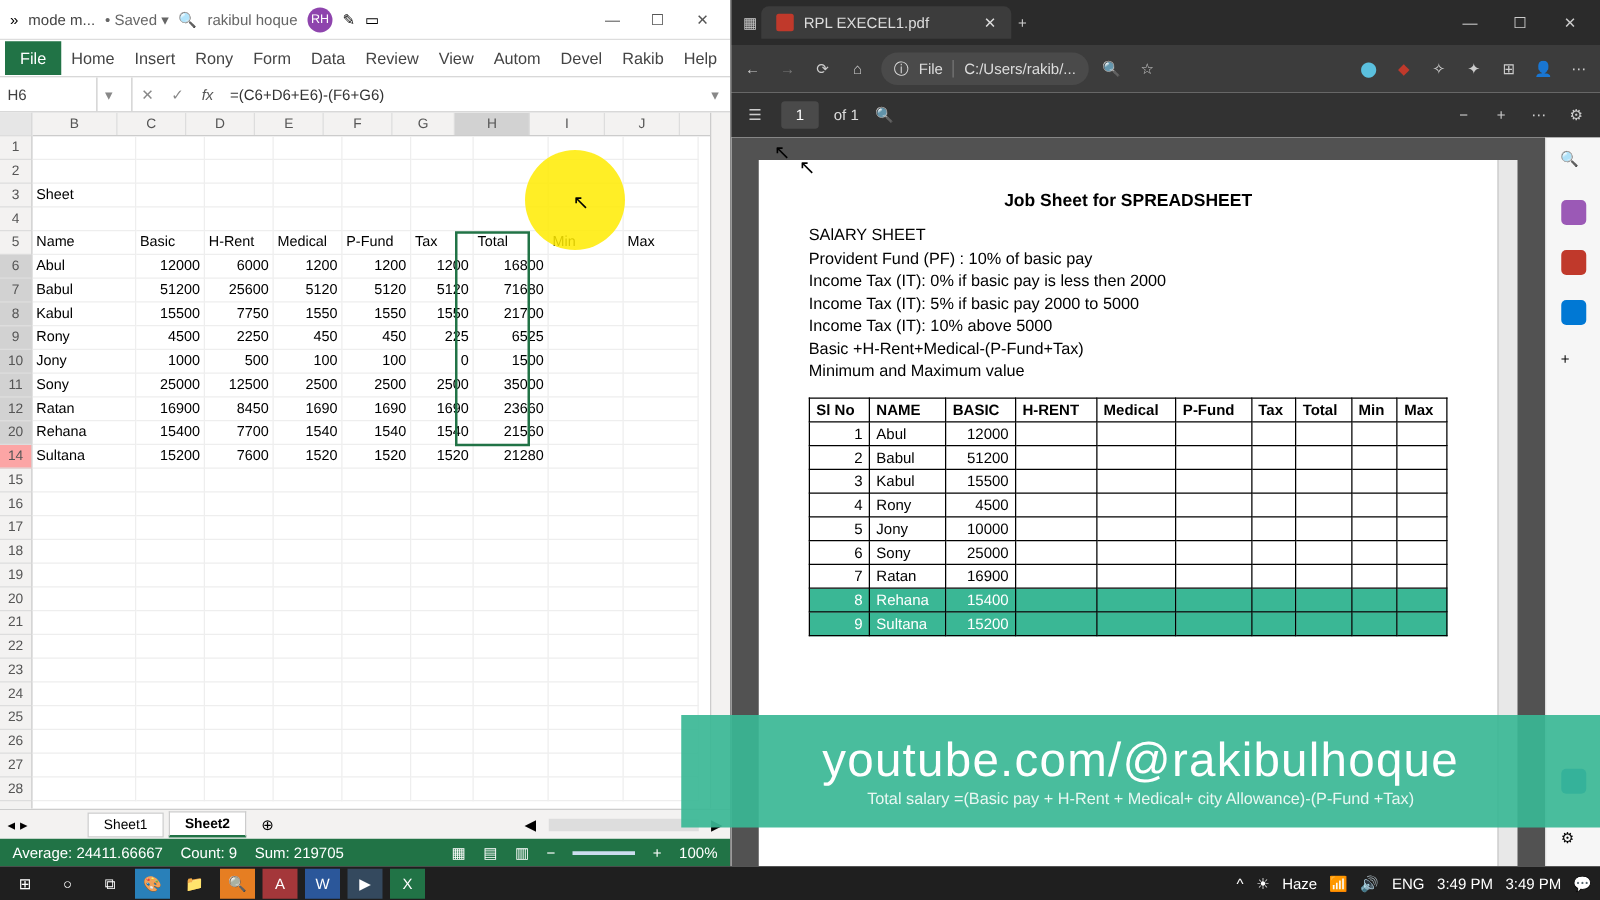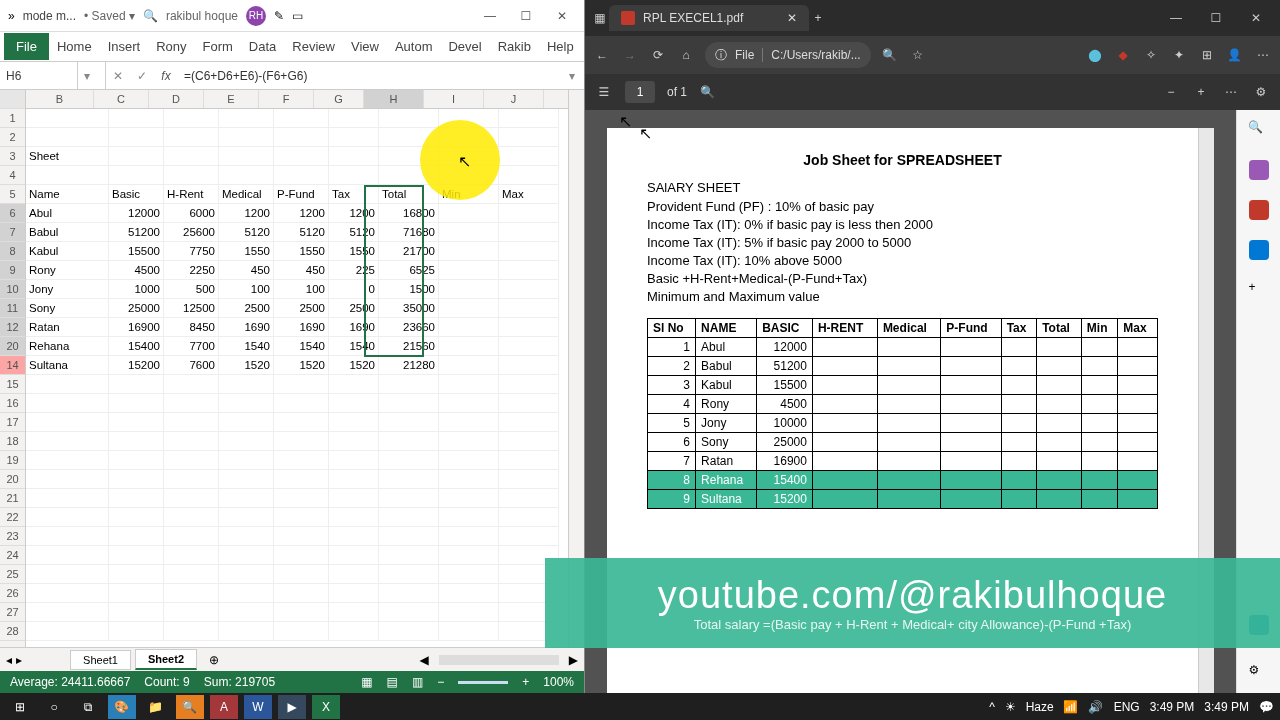--- a/index.html
+++ b/index.html
@@ -59,21 +59,21 @@
 .edge-side{width:44px;background:#f6f6f6;border-left:1px solid #ddd;display:flex;flex-direction:column;align-items:center;padding-top:10px;gap:20px}
 .side-ico{width:20px;height:20px;border-radius:4px}
 .page{background:#fff;flex:1;padding:24px 40px;color:#000;font-size:13px;overflow:hidden;position:relative}
 .page h3{text-align:center;font-weight:bold;font-size:14px;margin-bottom:12px}
 .page .subhead{font-weight:normal;margin-bottom:4px}
 .page p{margin-bottom:3px;font-size:13px}
 .pdf-table{border-collapse:collapse;margin-top:14px;width:100%;font-size:12px}
 .pdf-table th,.pdf-table td{border:1px solid #000;padding:2px 5px;text-align:left}
 .pdf-table td.num{text-align:right}
 .pdf-table tr.hl td{background:#3ab795;color:#fff}
-.yt-overlay{position:absolute;left:545px;right:0;bottom:72px;height:90px;background:rgba(58,183,149,0.92);color:#fff;display:flex;flex-direction:column;align-items:center;justify-content:center;z-index:20}
+.yt-overlay{position:absolute;left:545px;right:0;bottom:58px;height:90px;background:rgba(58,183,149,0.92);color:#fff;display:flex;flex-direction:column;align-items:center;justify-content:center;z-index:20}
 .yt-overlay .big{font-size:38px;letter-spacing:1px}
 .yt-overlay .small{font-size:13px;color:#e8f7f2}
 .edge-scroll{width:16px;background:#e8e8e8;border-left:1px solid #ccc}
 
 .taskbar{height:27px;background:#1f1f1f;display:flex;align-items:center;padding:0 6px;gap:6px;position:absolute;bottom:0;left:0;right:0}
 .tb-btn{width:28px;height:24px;display:flex;align-items:center;justify-content:center;color:#fff}
 .tb-spacer{flex:1}
 .tray{display:flex;align-items:center;gap:10px;color:#fff;font-size:11px}
 .pdf-cursor{position:absolute;z-index:8;font-size:16px;pointer-events:none}
 </style>

